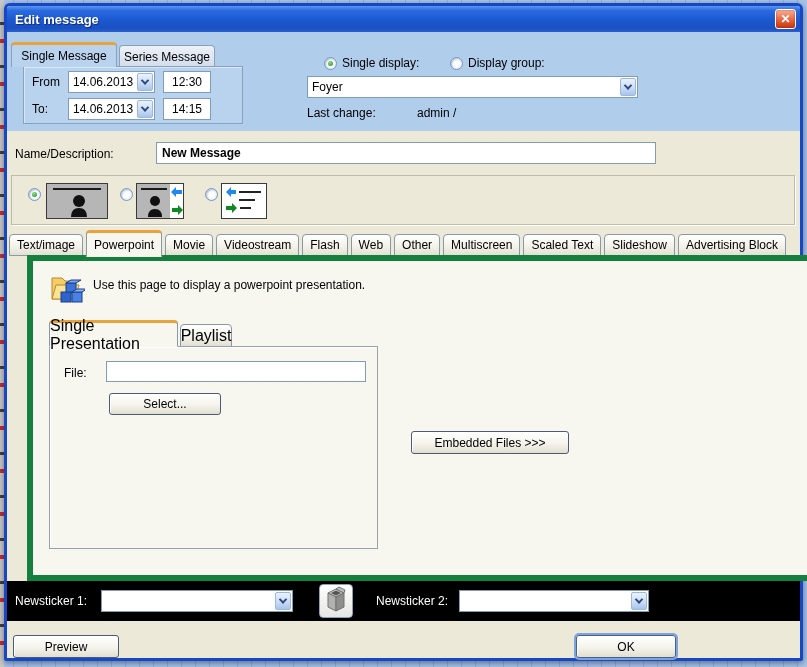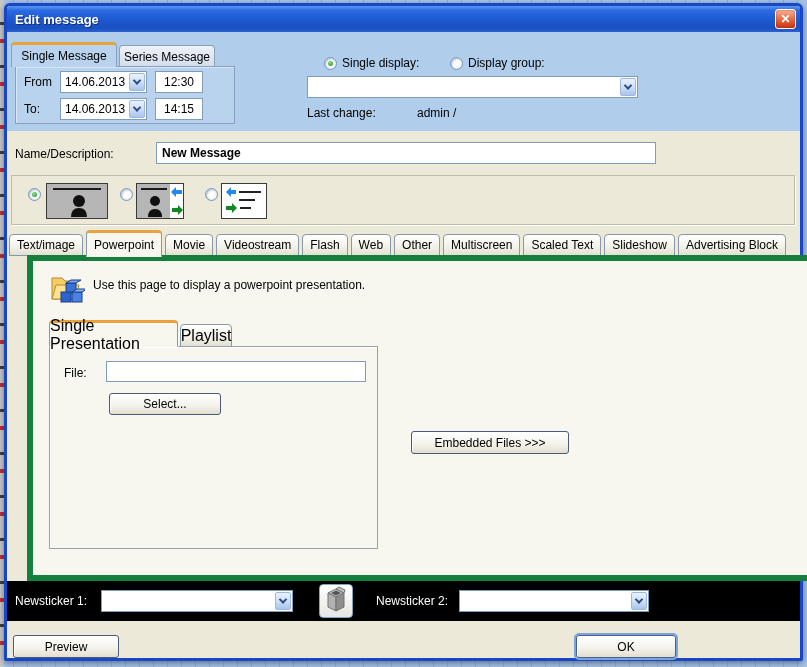--- a/index.html
+++ b/index.html
@@ -29,21 +29,21 @@
     box-shadow:inset 0 0 2px rgba(120,20,0,.6); }
   .client { position:absolute; left:0; top:26px; right:0; bottom:0; }
 
   
   .sec-top { position:absolute; left:0; top:0; right:0; height:107px; background:#b1cdec;
     border-bottom:1px solid #8aa8cc; }
   .msgtab { position:absolute; display:flex; align-items:center; justify-content:center;
     font-size:12px; border:1px solid #8aa0bc; border-bottom:none; border-radius:4px 4px 0 0;
     background:linear-gradient(180deg,#eef2f8,#d2dcea); cursor:pointer; }
   .msgtab.active { background:#b9d3ee; border-top:3px solid #e8a33c; z-index:3; }
-  .sched-panel { position:absolute; left:8px; top:34px; width:220px; height:58px;
+  .sched-panel { position:absolute; left:16px; top:34px; width:220px; height:58px;
     background:#b9d3ee; border:1px solid #8aa0bc; box-shadow:1px 1px 0 #d8e6f6 inset; z-index:2; }
   .sched-lbl { position:absolute; font-size:12px; color:#000; }
 
   
   .combo { position:absolute; background:#fff; border:1px solid #7f9db9; height:22px; cursor:pointer; }
   .combo .txt { position:absolute; left:4px; top:0; right:20px; line-height:20px; font-size:12px;
     white-space:nowrap; overflow:hidden; }
   .arrow-btn { position:absolute; right:1px; top:1px; bottom:1px; width:16px;
     background:linear-gradient(180deg,#e9f2fd,#cfe0f6 50%,#a8c5ec);
     border:1px solid #9db8dc; border-radius:2px; display:flex; align-items:center; justify-content:center; }
@@ -157,20 +157,21 @@
       <div class="radio-row" style="left:317px; top:24px;">
         <span class="radio sel"></span>
         <span>Single display:</span>
       </div>
       <div class="radio-row" style="left:443px; top:24px;">
         <span class="radio"></span>
         <span>Display group:</span>
       </div>
 
       <div class="combo" style="left:300px; top:44px; width:331px;">
+        <span class="txt">Foyer</span>
         <span class="arrow-btn">
             <i class="chev"></i>
           </span>
       </div>
 
       <span style="position:absolute; left:300px; top:74px; font-size:12px;">Last change:</span>
       <span style="position:absolute; left:410px; top:74px; font-size:12px;">admin /</span>
     </div>
 
     <div class="sec-main">

